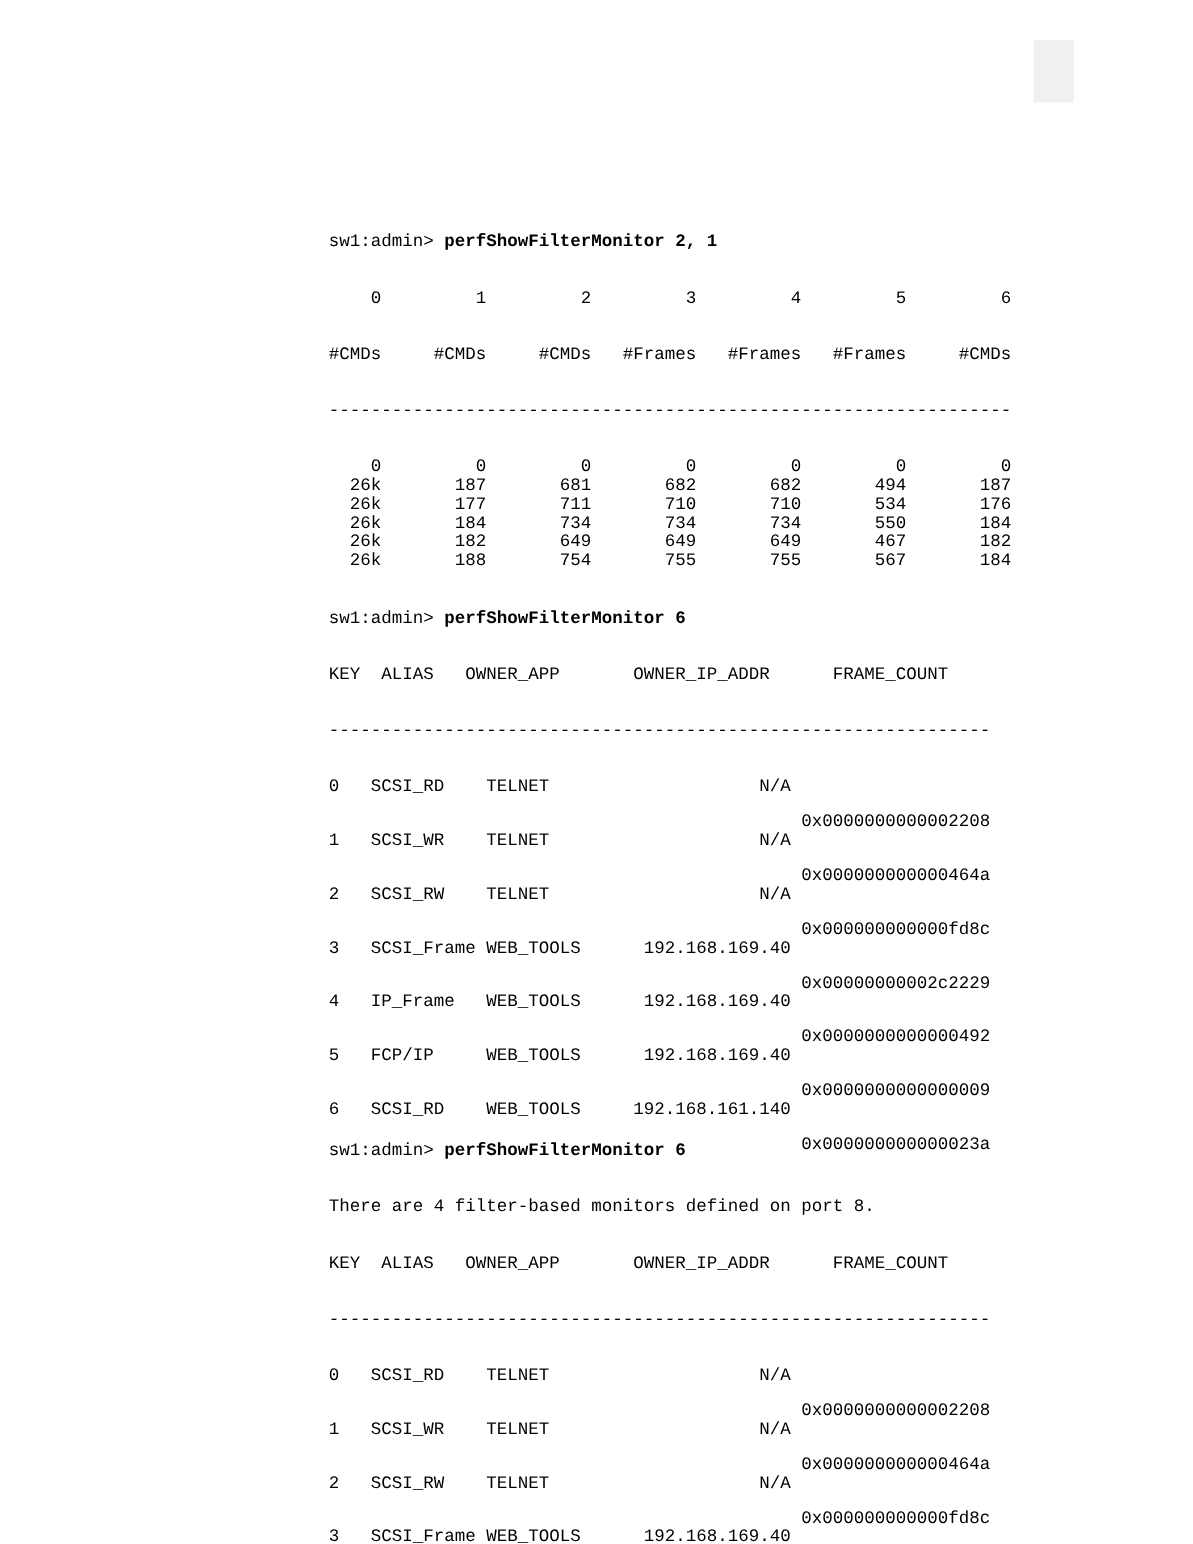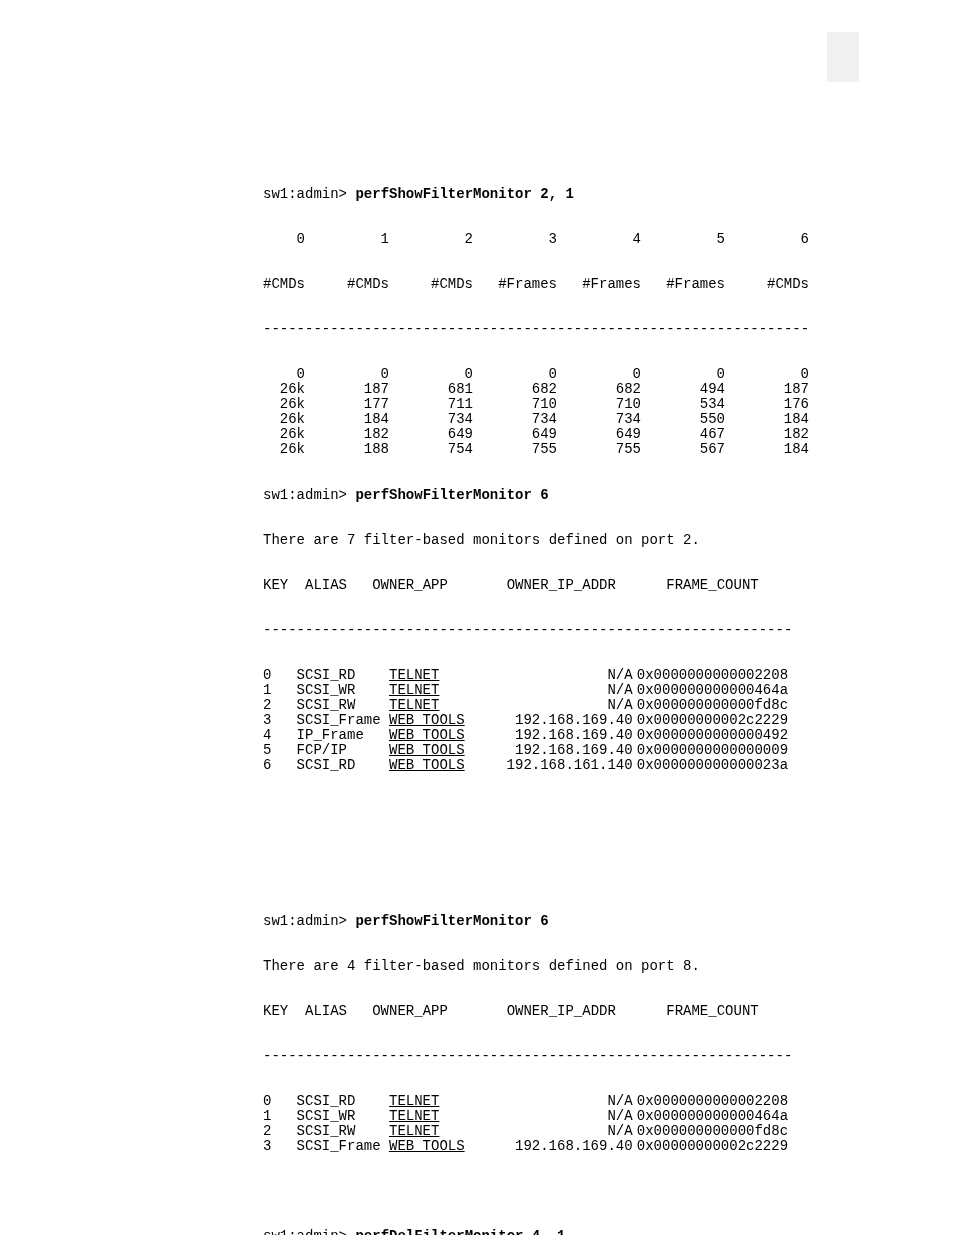--- a/index.html
+++ b/index.html
@@ -43,23 +43,23 @@
   .row7 .c1 { width: 10ch; }
   .row7 .c2 { width: 10ch; }
   .row7 .c3 { width: 10ch; }
   .row7 .c4 { width: 10ch; }
   .row7 .c5 { width: 10ch; }
   .row7 .c6 { width: 10ch; }
 
   .row5 { display: flex; }
   .row5 .c0 { width: 2ch; display:inline-block; }
   .row5 .c1 { width: 11ch; display:inline-block; padding-left:2ch; box-sizing:content-box;}
-  .row5 .c2 { width: 10ch; display:inline-block;text-decoration:underline; }
+  .row5 .c2 { width: 10ch; display:inline-block; }
   .row5 .c3 { width: 19ch; display:inline-block; text-align:right;font-family:Liberation Mono, monospace; }
-  .row5 .c4 { width: 19ch; display:inline-block; text-align:center; }
+  .row5 .c4 { width: 19ch; display:inline-block; text-align:right;margin-top:28px; }
 </style>
 </head>
 <body>
 
 <div class="page">
   <div class="corner-block"></div>
 
   <div class="block block-1">
     <div><span>sw1:admin&gt; </span><span class="bold">perfShowFilterMonitor 2, 1</span></div>
     <div class="row7">
@@ -79,21 +79,20 @@
       <span class="c4">#Frames</span>
       <span class="c5">#Frames</span>
       <span class="c6">#CMDs</span>
     </div>
     <div>-----------------------------------------------------------------</div>
     <div id="b1rows"><div class="row7"><span class="c0">0</span><span class="c1">0</span><span class="c2">0</span><span class="c3">0</span><span class="c4">0</span><span class="c5">0</span><span class="c6">0</span></div><div class="row7"><span class="c0">26k</span><span class="c1">187</span><span class="c2">681</span><span class="c3">682</span><span class="c4">682</span><span class="c5">494</span><span class="c6">187</span></div><div class="row7"><span class="c0">26k</span><span class="c1">177</span><span class="c2">711</span><span class="c3">710</span><span class="c4">710</span><span class="c5">534</span><span class="c6">176</span></div><div class="row7"><span class="c0">26k</span><span class="c1">184</span><span class="c2">734</span><span class="c3">734</span><span class="c4">734</span><span class="c5">550</span><span class="c6">184</span></div><div class="row7"><span class="c0">26k</span><span class="c1">182</span><span class="c2">649</span><span class="c3">649</span><span class="c4">649</span><span class="c5">467</span><span class="c6">182</span></div><div class="row7"><span class="c0">26k</span><span class="c1">188</span><span class="c2">754</span><span class="c3">755</span><span class="c4">755</span><span class="c5">567</span><span class="c6">184</span></div></div>
   </div>
 
   <div class="block block-2">
     <div><span>sw1:admin&gt; </span><span class="bold">perfShowFilterMonitor 6</span></div>
-    <div>There are 7 filter-based monitors defined on port 2.</div>
     <div>KEY  ALIAS   OWNER_APP       OWNER_IP_ADDR      FRAME_COUNT</div>
     <div>---------------------------------------------------------------</div>
     <div id="b2rows"><div class="row5"><span class="c0">0</span><span class="c1">SCSI_RD</span><span class="c2">TELNET</span><span class="c3">N/A</span><span class="c4">0x0000000000002208</span></div><div class="row5"><span class="c0">1</span><span class="c1">SCSI_WR</span><span class="c2">TELNET</span><span class="c3">N/A</span><span class="c4">0x000000000000464a</span></div><div class="row5"><span class="c0">2</span><span class="c1">SCSI_RW</span><span class="c2">TELNET</span><span class="c3">N/A</span><span class="c4">0x000000000000fd8c</span></div><div class="row5"><span class="c0">3</span><span class="c1">SCSI_Frame</span><span class="c2">WEB_TOOLS</span><span class="c3">192.168.169.40</span><span class="c4">0x00000000002c2229</span></div><div class="row5"><span class="c0">4</span><span class="c1">IP_Frame</span><span class="c2">WEB_TOOLS</span><span class="c3">192.168.169.40</span><span class="c4">0x0000000000000492</span></div><div class="row5"><span class="c0">5</span><span class="c1">FCP/IP</span><span class="c2">WEB_TOOLS</span><span class="c3">192.168.169.40</span><span class="c4">0x0000000000000009</span></div><div class="row5"><span class="c0">6</span><span class="c1">SCSI_RD</span><span class="c2">WEB_TOOLS</span><span class="c3">192.168.161.140</span><span class="c4">0x000000000000023a</span></div></div>
   </div>
 
   <div class="block block-3">
     <div><span>sw1:admin&gt; </span><span class="bold">perfShowFilterMonitor 6</span></div>
     <div>There are 4 filter-based monitors defined on port 8.</div>
     <div>KEY  ALIAS   OWNER_APP       OWNER_IP_ADDR      FRAME_COUNT</div>
     <div>---------------------------------------------------------------</div>

